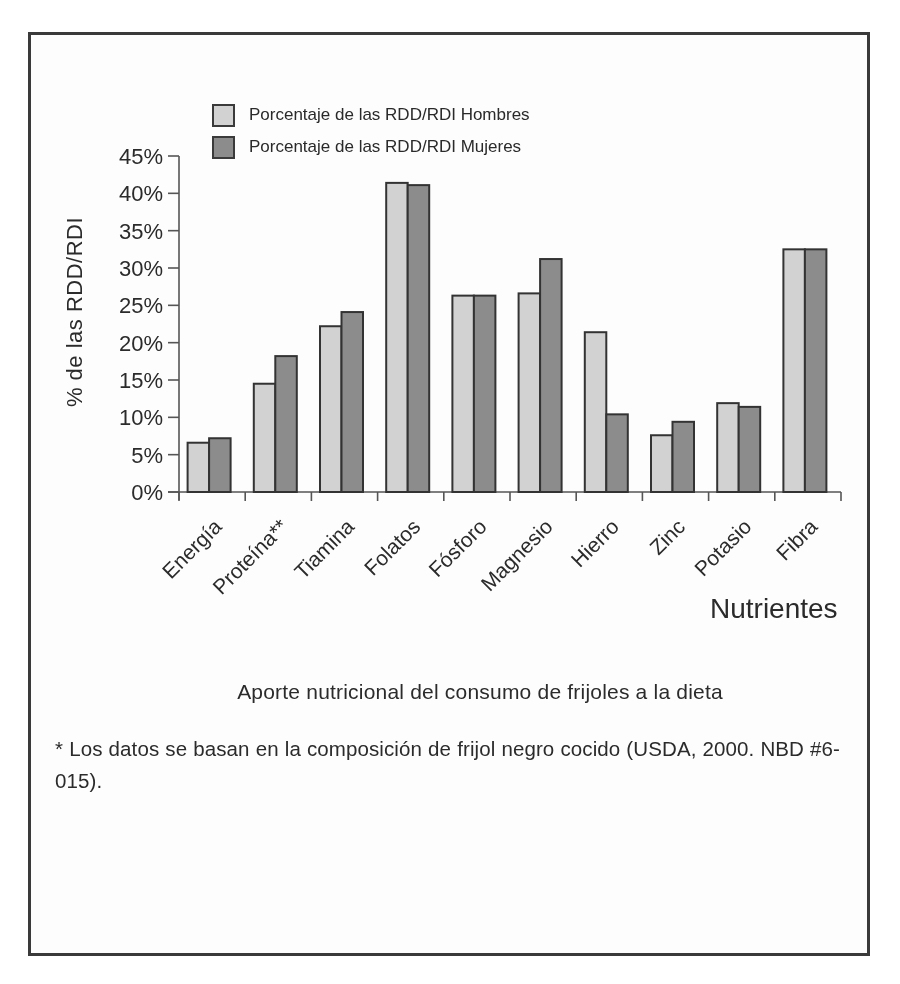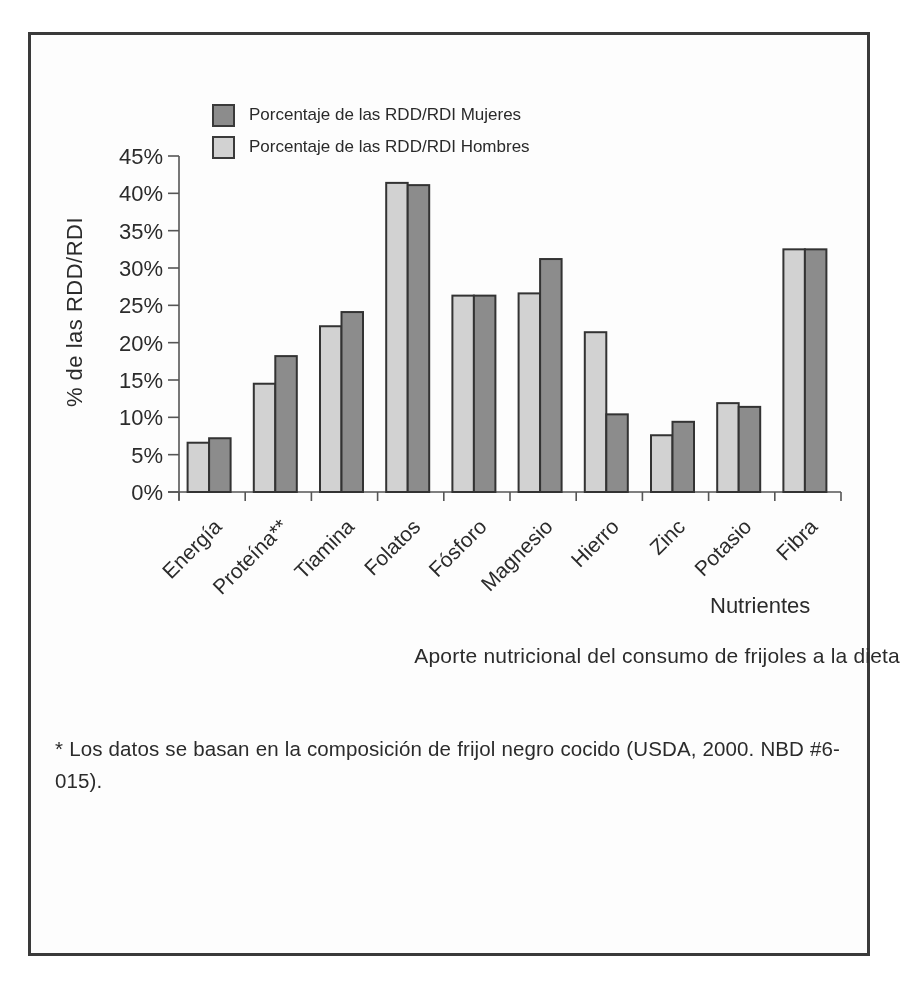--- a/index.html
+++ b/index.html
@@ -6,37 +6,37 @@
   body {
     width: 900px; height: 984px; background: #ffffff; position: relative; overflow: hidden;
     font-family: "Liberation Sans", "DejaVu Sans", sans-serif; color: #2b2b2b;
   }
   .frame {
     position: absolute; left: 28px; top: 32px; width: 836px; height: 918px;
     border: 3px solid #3a3a3a; background: #fdfdfd;
   }
   #chart-svg { position: absolute; left: 0; top: 0; }
   .caption {
-    position: absolute; left: 0; width: 900px; top: 644px; text-align: right;
+    position: absolute; left: 0; width: 900px; top: 680px; text-align: center;
     font-size: 21px; letter-spacing: 0.2px; padding-left: 60px; box-sizing: border-box;
   }
   .notes {
     position: absolute; left: 55px; width: 785px; top: 733px;
     font-size: 20.5px; line-height: 31.5px; text-align: justify; letter-spacing: 0.1px;
   }
   .notes p { margin: 0 0 8px 0; }
   .legend { position: absolute; left: 212px; top: 99px; }
   .legend-item { display: flex; align-items: center; height: 32px; }
   .swatch { width: 19px; height: 19px; border: 2px solid #3a3a3a; margin-right: 14px; }
   .legend-label { font-size: 17px; color: #2a2a2a; }
   .ylabel {
     position: absolute; left: 75px; top: 312px; transform: translate(-50%, -50%) rotate(-90deg);
     font-size: 22px; white-space: nowrap; letter-spacing: 0.5px;
   }
-  .xtitle { position: absolute; left: 710px; top: 593px; font-size: 22px; }
+  .xtitle { position: absolute; left: 710px; top: 593px; font-size: 28px; }
 </style>
 </head>
 <body>
 
 <div class="frame"></div>
 
 <svg id="chart-svg" width="900" height="984" xmlns="http://www.w3.org/2000/svg">
     <line x1="179" y1="156" x2="179" y2="500" stroke="#555" stroke-width="1.6"></line>
     <line x1="168" y1="492" x2="179" y2="492" stroke="#555" stroke-width="1.6"></line>
     <text x="163" y="500" text-anchor="end" font-size="22" fill="#2b2b2b" font-family="Liberation Sans, sans-serif">0%</text>
@@ -97,26 +97,26 @@
     <rect x="717.2" y="403.14666666666665" width="21.5" height="88.85333333333334" fill="#d2d2d2" stroke="#333" stroke-width="2"></rect>
     <rect x="738.7" y="406.88" width="21.5" height="85.12" fill="#8c8c8c" stroke="#333" stroke-width="2"></rect>
     <text x="752.7" y="528" text-anchor="end" font-size="21" fill="#2b2b2b" transform="rotate(-45 752.7 528)" font-family="Liberation Sans, sans-serif">Potasio</text>
     <rect x="783.4000000000001" y="249.33333333333334" width="21.5" height="242.66666666666666" fill="#d2d2d2" stroke="#333" stroke-width="2"></rect>
     <rect x="804.9000000000001" y="249.33333333333334" width="21.5" height="242.66666666666666" fill="#8c8c8c" stroke="#333" stroke-width="2"></rect>
     <text x="818.9000000000001" y="528" text-anchor="end" font-size="21" fill="#2b2b2b" transform="rotate(-45 818.9000000000001 528)" font-family="Liberation Sans, sans-serif">Fibra</text>
   </svg>
 
 <div class="legend">
   <div class="legend-item">
+    <span class="swatch" style="background:#d2d2d2"></span>
+    <span class="legend-label">Porcentaje de las RDD/RDI Hombres</span>
+  </div>
+  <div class="legend-item">
     <span class="swatch" style="background:#8c8c8c"></span>
     <span class="legend-label">Porcentaje de las RDD/RDI Mujeres</span>
-  </div>
-  <div class="legend-item">
-    <span class="swatch" style="background:#d2d2d2"></span>
-    <span class="legend-label">Porcentaje de las RDD/RDI Hombres</span>
   </div>
 </div>
 
 <div class="ylabel">% de las RDD/RDI</div>
 <div class="xtitle">Nutrientes</div>
 
 <div class="caption">Aporte nutricional del consumo de frijoles a la dieta</div>
 
 <div class="notes">
   <p>* Los datos se  basan en la composición de frijol negro cocido (USDA, 2000. NBD #6-015).</p>

